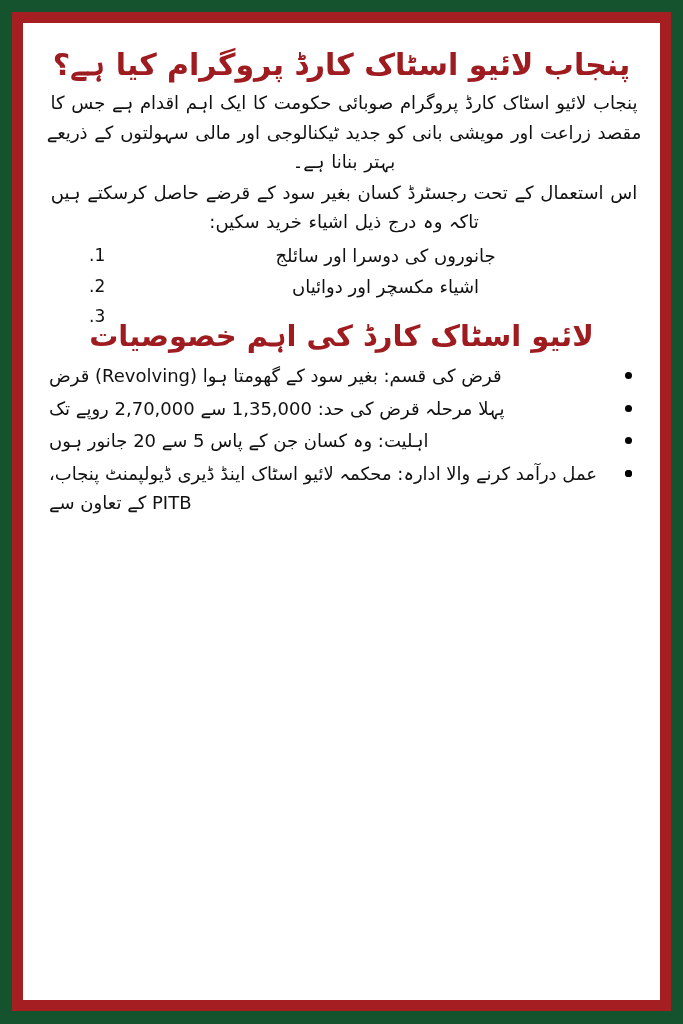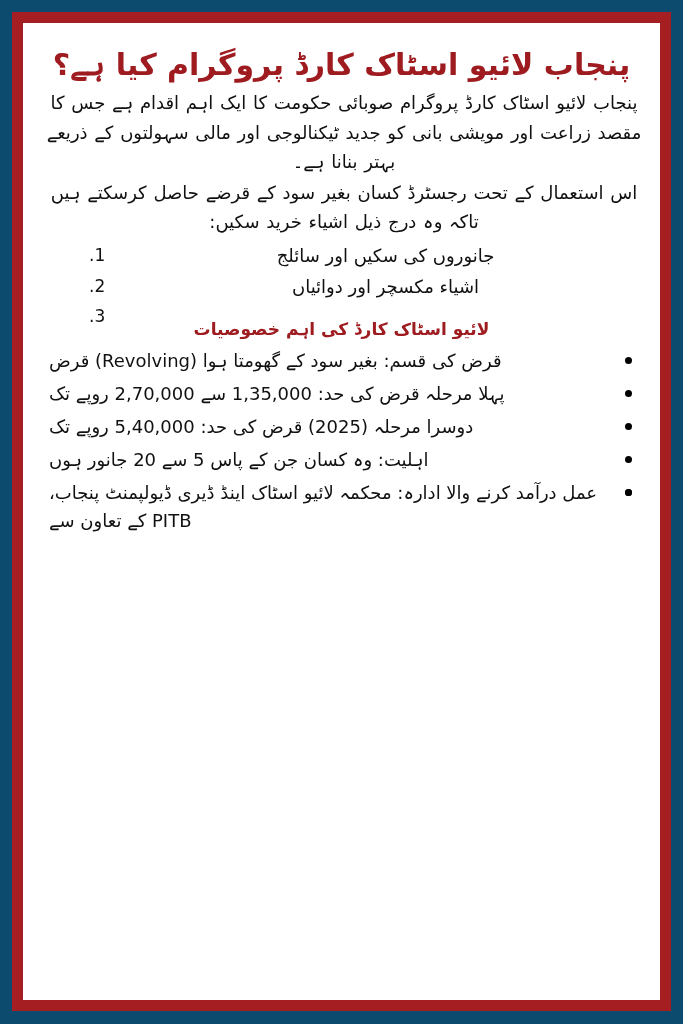--- a/index.html
+++ b/index.html
@@ -14,21 +14,21 @@
     height: 1024px;
     overflow: hidden;
     font-family: "DejaVu Sans", "Liberation Sans", sans-serif;
   }
 
   .page {
     position: relative;
     box-sizing: border-box;
     width: 683px;
     height: 1024px;
-    background: #0c4a6e;
+    background: #14532d;
     padding: 12px 12px 13px 12px;
   }
 
   .frame {
     box-sizing: border-box;
     width: 100%;
     height: 100%;
     border: 11px solid #A41E22;
     background: #ffffff;
     padding: 10px 14px 10px 14px;
@@ -51,21 +51,21 @@
     font-weight: bold;
     line-height: 1.18;
     letter-spacing: 0px;
     margin: 14px 0 6px 0;
     text-align: center;
     direction: rtl;
   }
 
   .title-section {
     color: #9E1B20;
-    font-size: 17px;
+    font-size: 29px;
     font-weight: bold;
     line-height: 1.2;
     margin: 18px 0 8px 0;
     text-align: center;
     direction: rtl;
   }
 
   
   .para {
     color: #111111;
@@ -152,45 +152,41 @@
 
       <h1 class="title-main">پنجاب لائیو اسٹاک کارڈ پروگرام کیا ہے؟</h1>
 
       <p class="para para-intro">پنجاب لائیو اسٹاک کارڈ پروگرام صوبائی حکومت کا ایک اہم اقدام ہے جس کا مقصد زراعت اور مویشی بانی کو جدید ٹیکنالوجی اور مالی سہولتوں کے ذریعے بہتر بنانا ہے۔</p>
 
       <p class="para">اس استعمال کے تحت رجسٹرڈ کسان بغیر سود کے قرضے حاصل کرسکتے ہیں تاکہ وہ درج ذیل اشیاء خرید سکیں:</p>
 
       <ol class="num-list">
         <li>
           <span class="num-marker">.1</span>
-          <span>جانوروں کی سکیں اور سائلج</span>
+          <span>جانوروں کی دوسرا اور سائلج</span>
         </li>
         <li>
           <span class="num-marker">.2</span>
           <span>اشیاء مکسچر اور دوائیاں</span>
         </li>
         <li>
           <span class="num-marker">.3</span>
         </li>
       </ol>
 
       <h2 class="title-section">لائیو اسٹاک کارڈ کی اہم خصوصیات</h2>
 
       <ul class="bullet-list">
         <li>
           <span class="bullet-dot"></span>
           <span>قرض کی قسم: بغیر سود کے گھومتا ہوا (Revolving) قرض</span>
         </li>
         <li>
           <span class="bullet-dot"></span>
           <span>پہلا مرحلہ قرض کی حد: 1,35,000 سے 2,70,000 روپے تک</span>
-        </li>
-        <li>
-          <span class="bullet-dot"></span>
-          <span>دوسرا مرحلہ (2025) قرض کی حد: 5,40,000 روپے تک</span>
         </li>
         <li>
           <span class="bullet-dot"></span>
           <span>اہلیت: وہ کسان جن کے پاس 5 سے 20 جانور ہوں</span>
         </li>
         <li>
           <span class="bullet-dot"></span>
         </li>
         <li>
           <span class="bullet-dot"></span>

